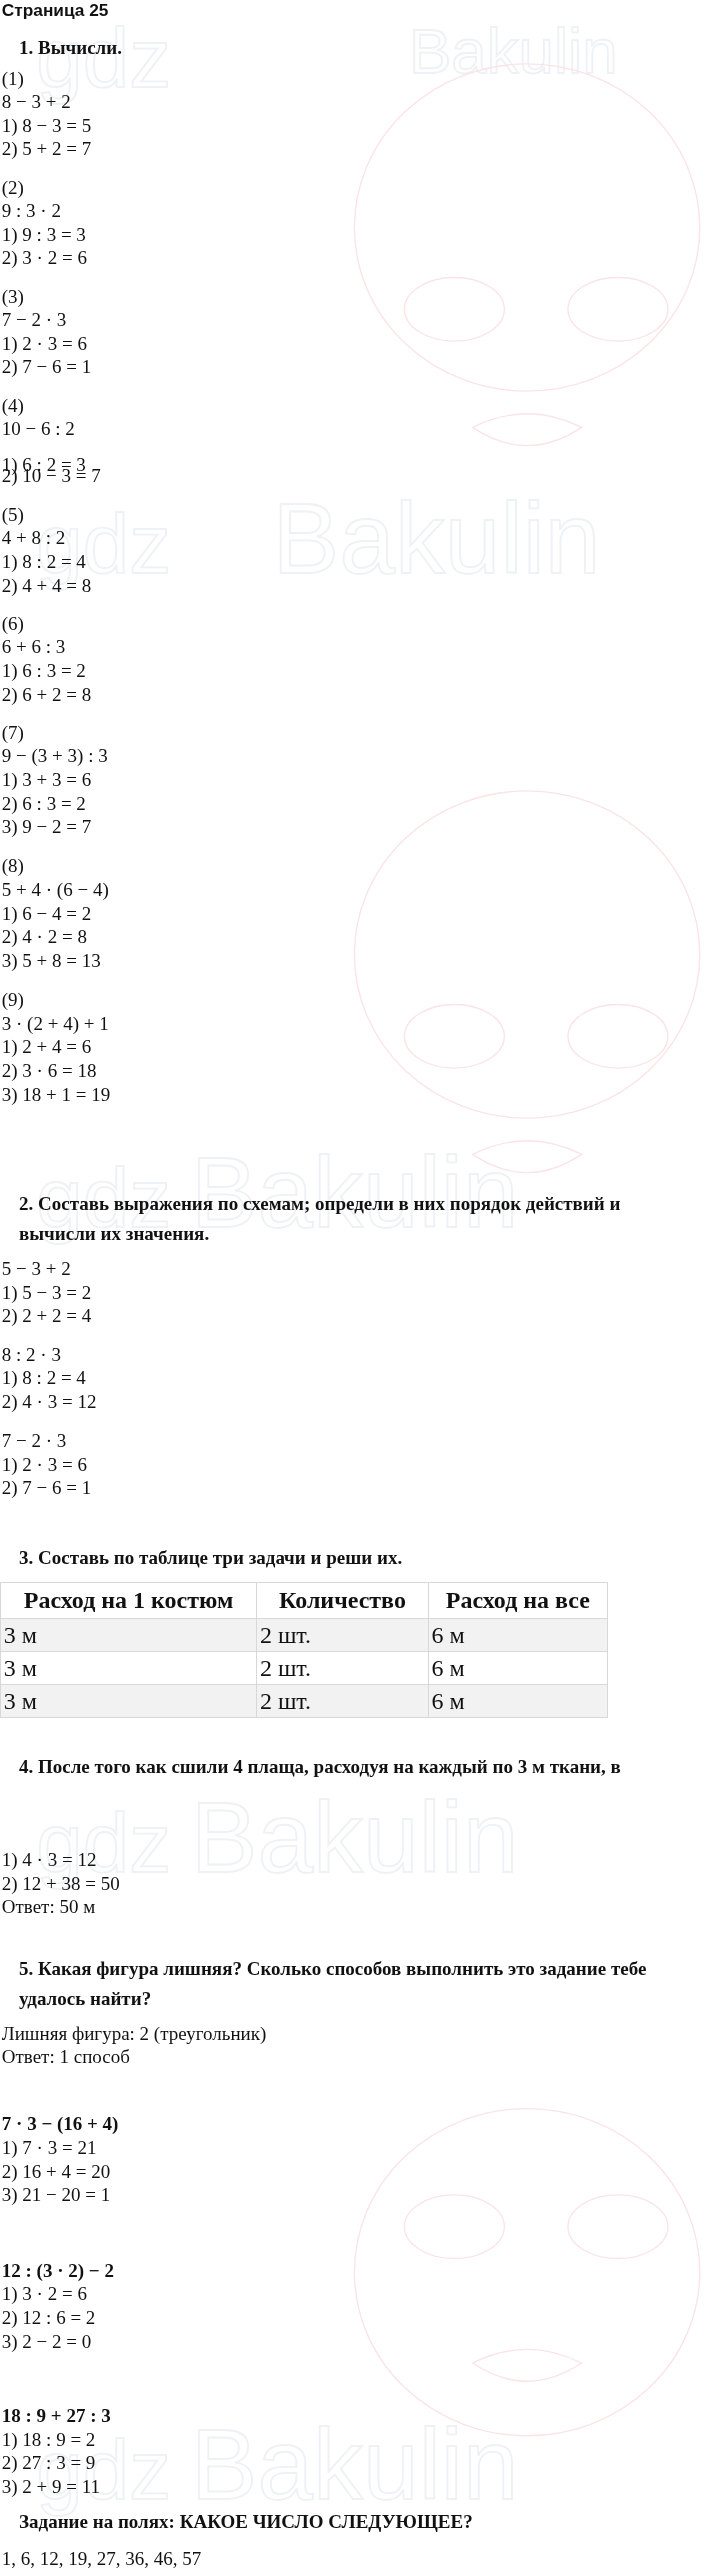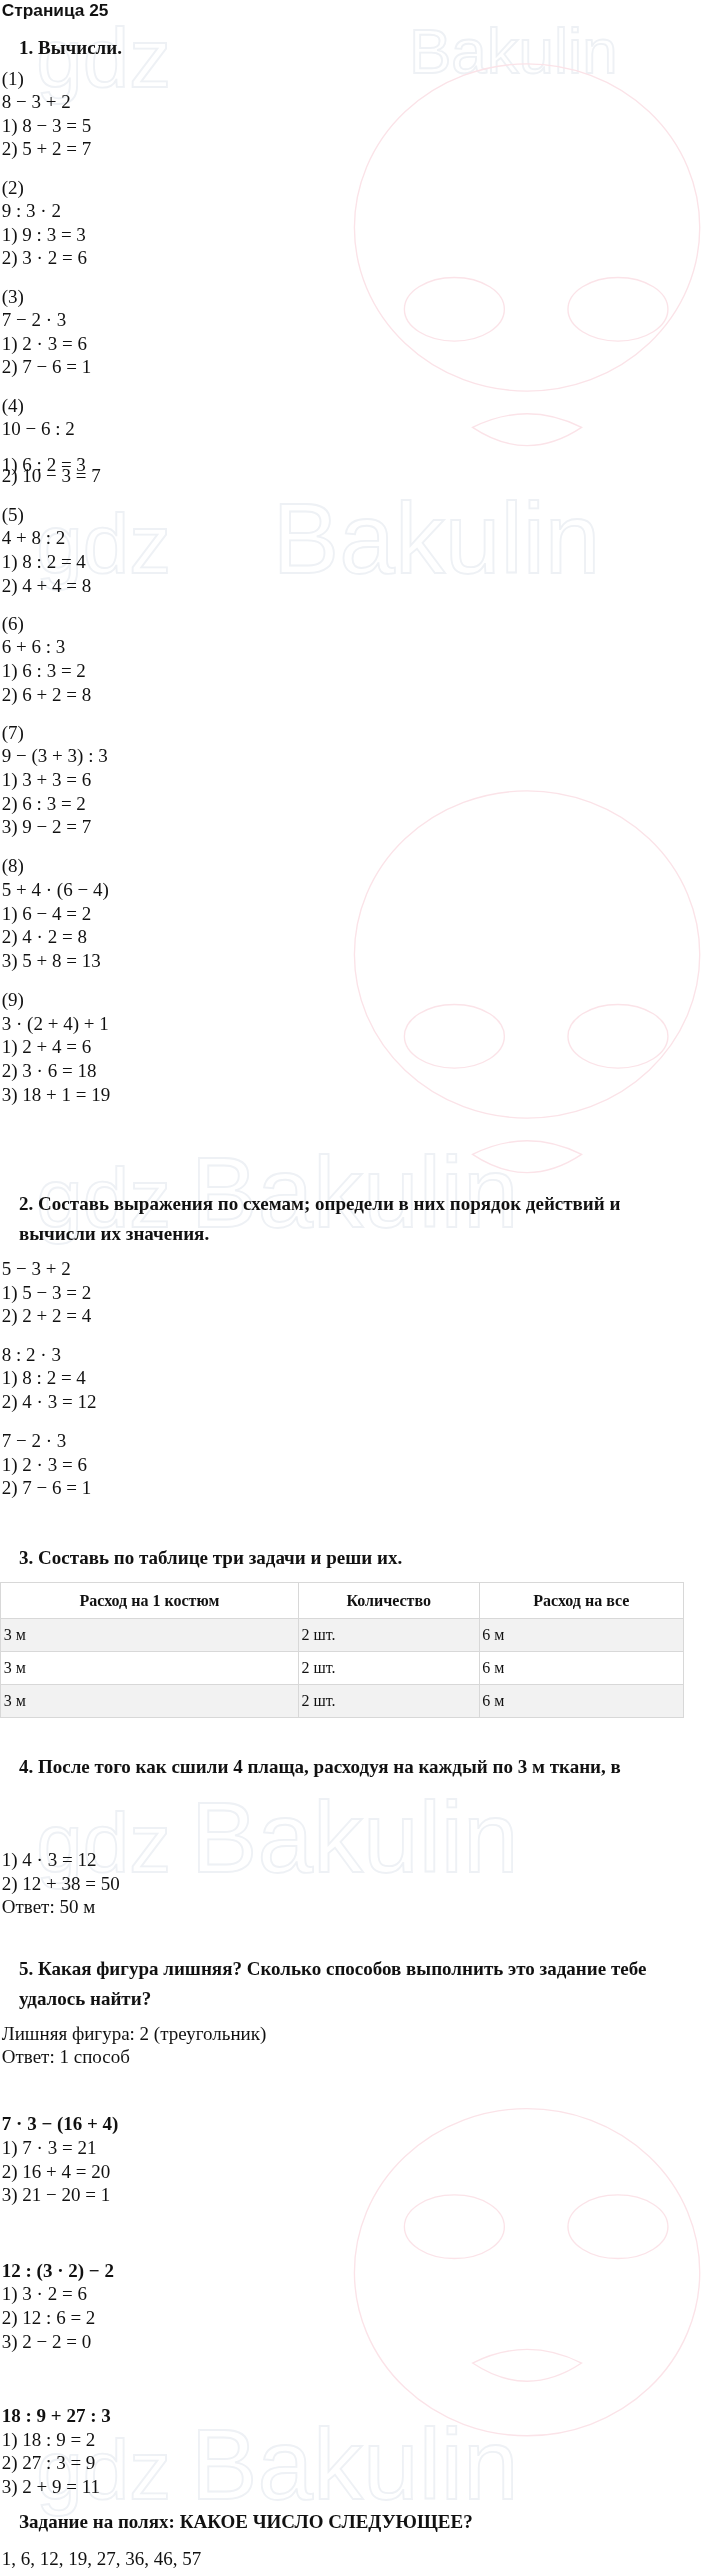--- a/index.html
+++ b/index.html
@@ -20,22 +20,22 @@
   .line {
     position: absolute; left: 1.8px; font-size: 19px; line-height: 23.6px;
     white-space: nowrap;
   }
   .heading { font-weight: bold; }
   .task-heading {
     position: absolute; left: 19px; width: 724px;
     font-weight: bold; font-size: 19px; line-height: 30px;
   }
   table.data-table {
-    position: absolute; left: 0px; top: 1582px; width: 684px;
-    border-collapse: collapse; font-size: 16px;
+    position: absolute; left: 0px; top: 1582px; width: 608px;
+    border-collapse: collapse; font-size: 24px;
   }
   table.data-table th, table.data-table td {
     border: 0.9px solid #d8d8d8; height: 32px; padding: 0 2.7px; text-align: left;
   }
   table.data-table th { text-align: center; font-weight: bold; height: 35px; background: #ffffff; }
   table.data-table tr:nth-child(odd) td { background: #f2f2f2; }
   table.data-table tr:nth-child(even) td { background: #ffffff; }
   .c1 { width: 293px; } .c2 { width: 175px; } .c3 { width: 199px; }
 </style>
 </head>

